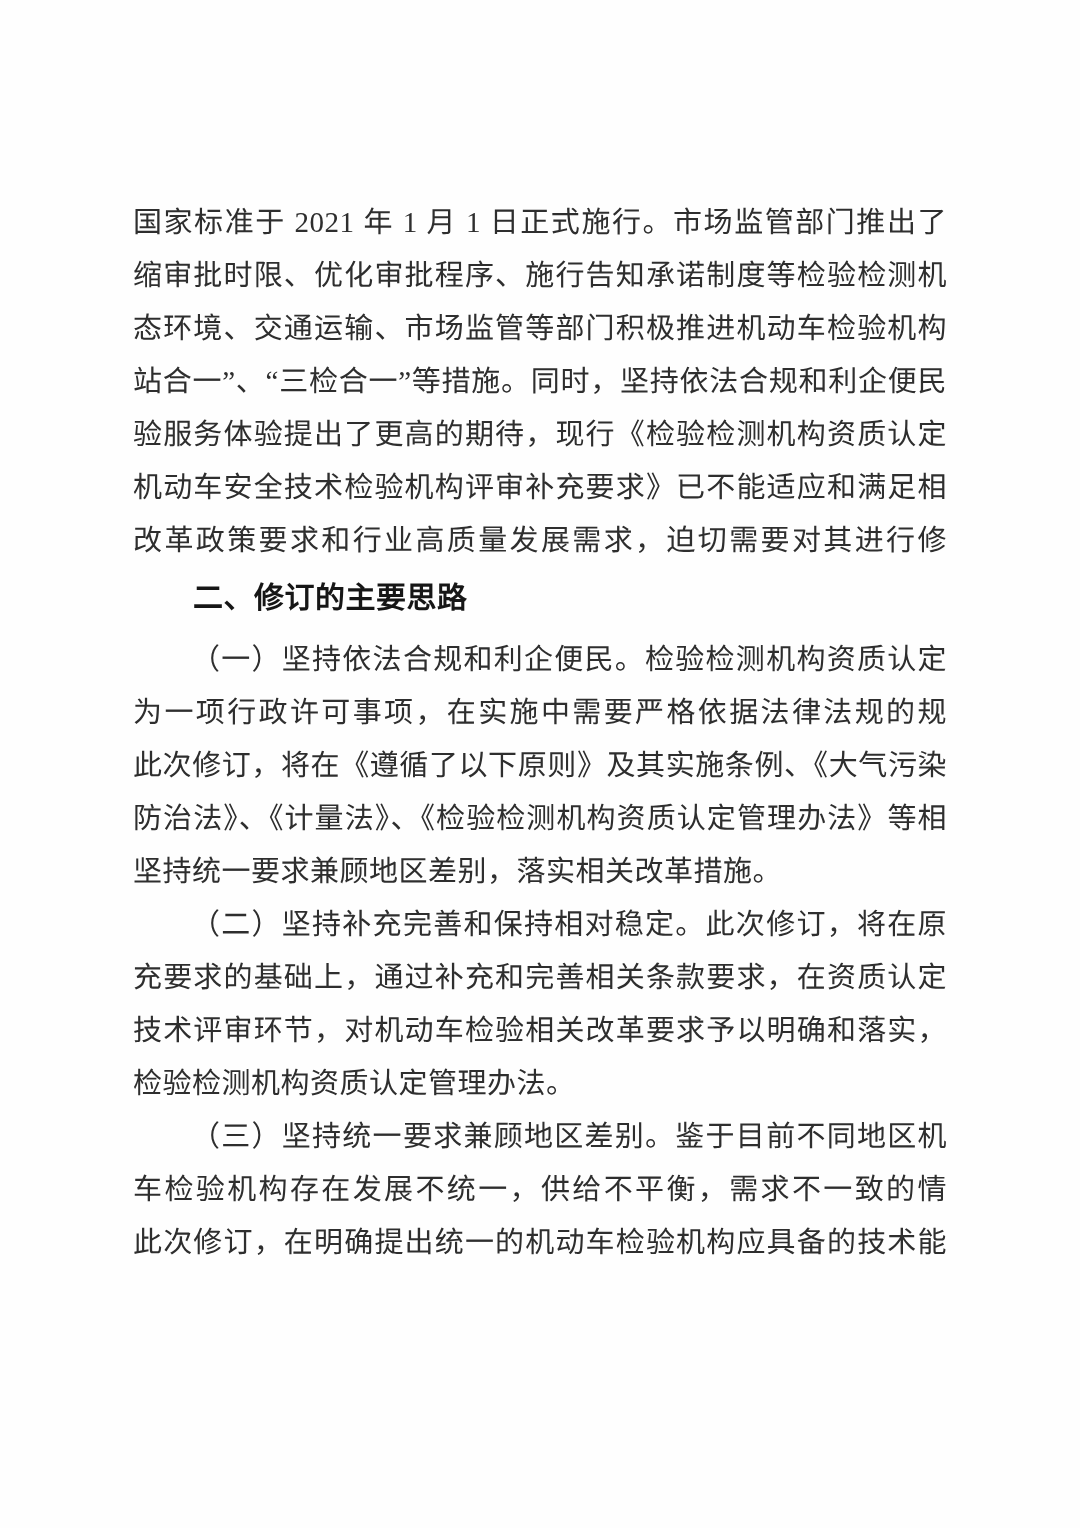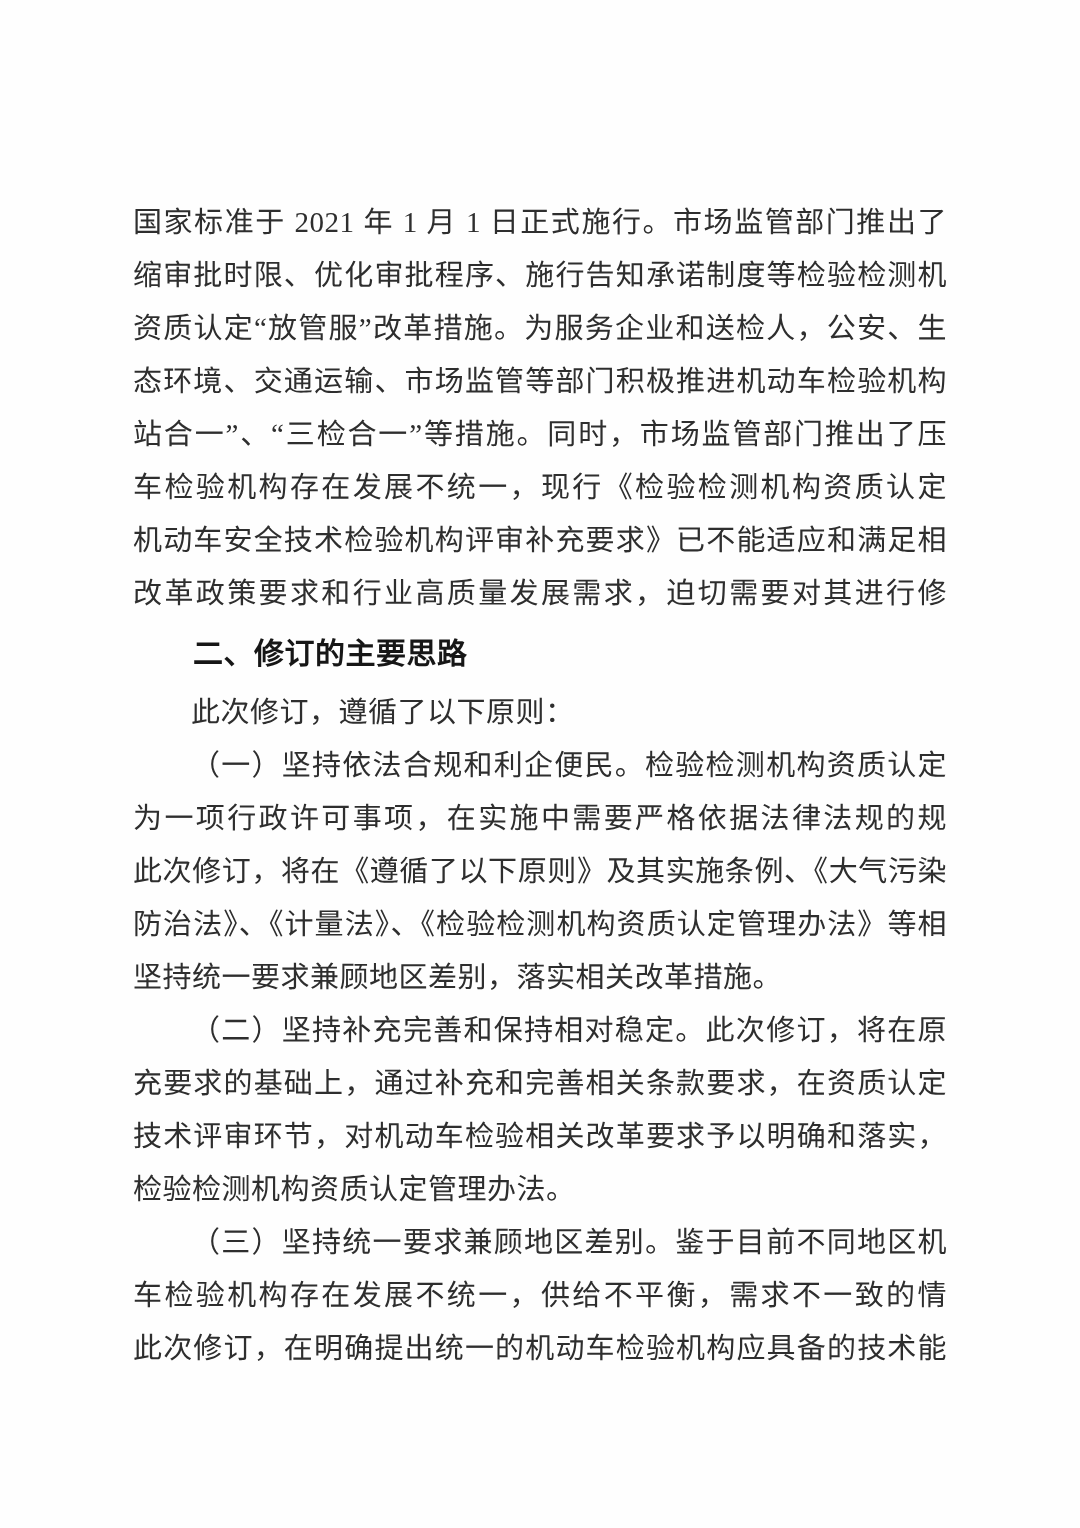--- a/index.html
+++ b/index.html
@@ -45,48 +45,44 @@
   .para:not(.fill-last) .line:last-child {
     text-align-last: left;
   }
   .para.indent .line:first-child {
     text-indent: 2em;
   }
   .para.heading {
     margin: 7px 0 6px 0;
   }
   .para.heading .line {
-    font-family: Liberation Serif, serif;
+    font-family: Liberation Mono, monospace;
     font-weight: 700;
     color: #161616;
     font-size: 30px;
     text-align: right;
     text-align-last: left;
   }
 </style>
 </head>
 <body>
 
 <div class="page">
   <div class="doc-body">
       <div class="para fill-last">
         <div class="line">国家标准于 2021 年 1 月 1 日正式施行。市场监管部门推出了压</div>
         <div class="line">缩审批时限、优化审批程序、施行告知承诺制度等检验检测机构</div>
-        <div class="line">资质认定“放管服”改革措施。为服务企业和送检人，公安、生</div>
         <div class="line">态环境、交通运输、市场监管等部门积极推进机动车检验机构“两</div>
-        <div class="line">站合一”、“三检合一”等措施。同时，市场监管部门推出了压</div>
-        <div class="line">车检验机构存在发展不统一，现行《检验检测机构资质认定</div>
+        <div class="line">站合一”、“三检合一”等措施。同时，坚持依法合规和利企便民</div>
+        <div class="line">验服务体验提出了更高的期待，现行《检验检测机构资质认定</div>
         <div class="line">机动车安全技术检验机构评审补充要求》已不能适应和满足相关</div>
         <div class="line">改革政策要求和行业高质量发展需求，迫切需要对其进行修订。</div>
       </div>
       <div class="para heading indent">
         <div class="line">二、修订的主要思路</div>
-      </div>
-      <div class="para indent">
-        <div class="line">此次修订，遵循了以下原则：</div>
       </div>
       <div class="para indent">
         <div class="line">（一）坚持依法合规和利企便民。检验检测机构资质认定作</div>
         <div class="line">为一项行政许可事项，在实施中需要严格依据法律法规的规定。</div>
         <div class="line">此次修订，将在《遵循了以下原则》及其实施条例、《大气污染</div>
         <div class="line">防治法》、《计量法》、《检验检测机构资质认定管理办法》等相关</div>
         <div class="line">坚持统一要求兼顾地区差别，落实相关改革措施。</div>
       </div>
       <div class="para indent">
         <div class="line">（二）坚持补充完善和保持相对稳定。此次修订，将在原补</div>

